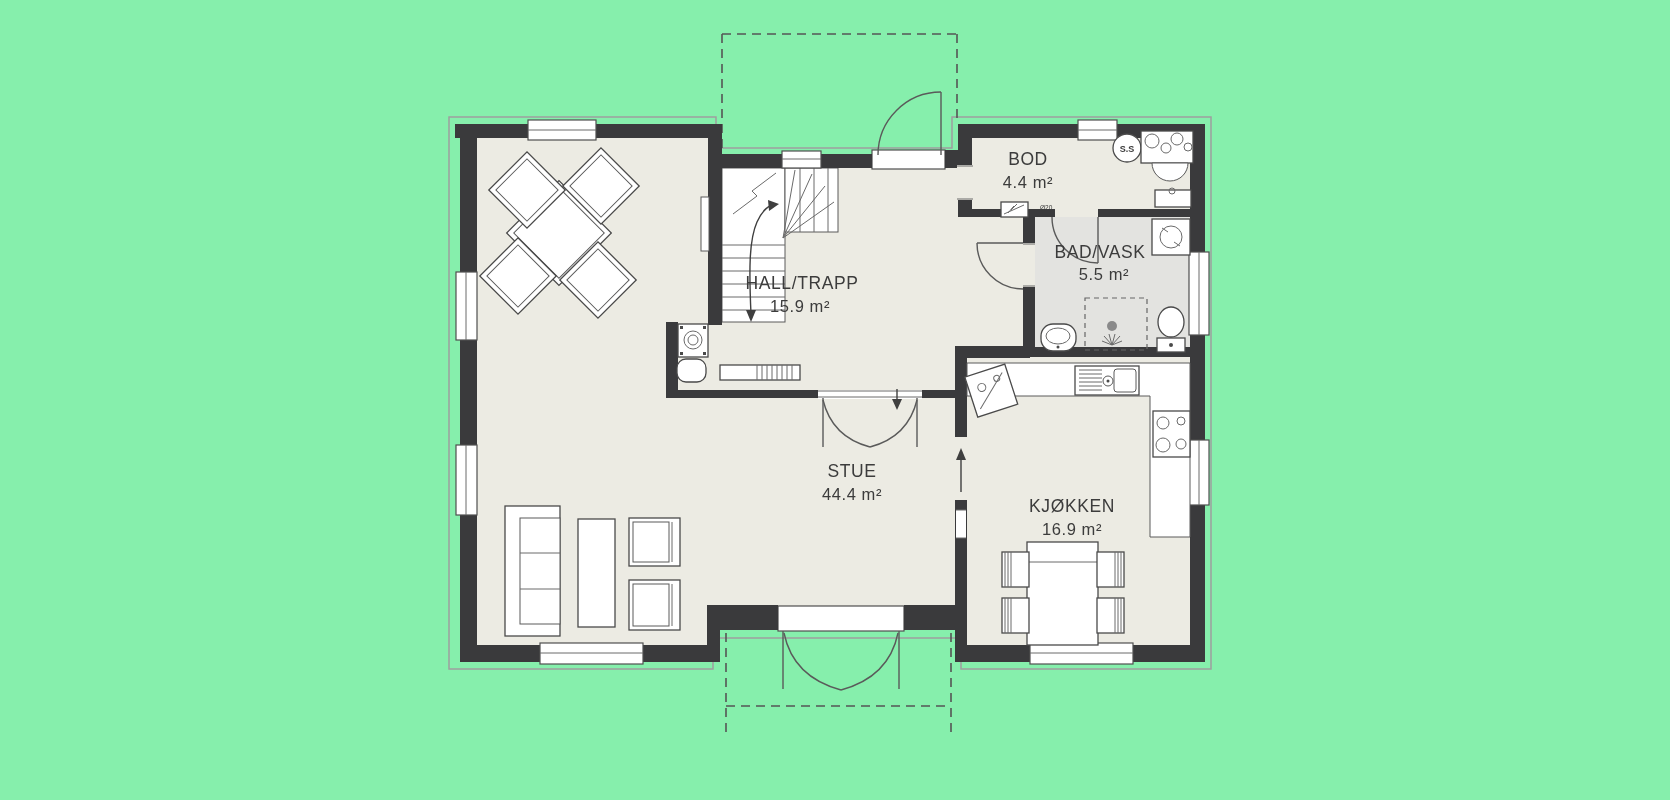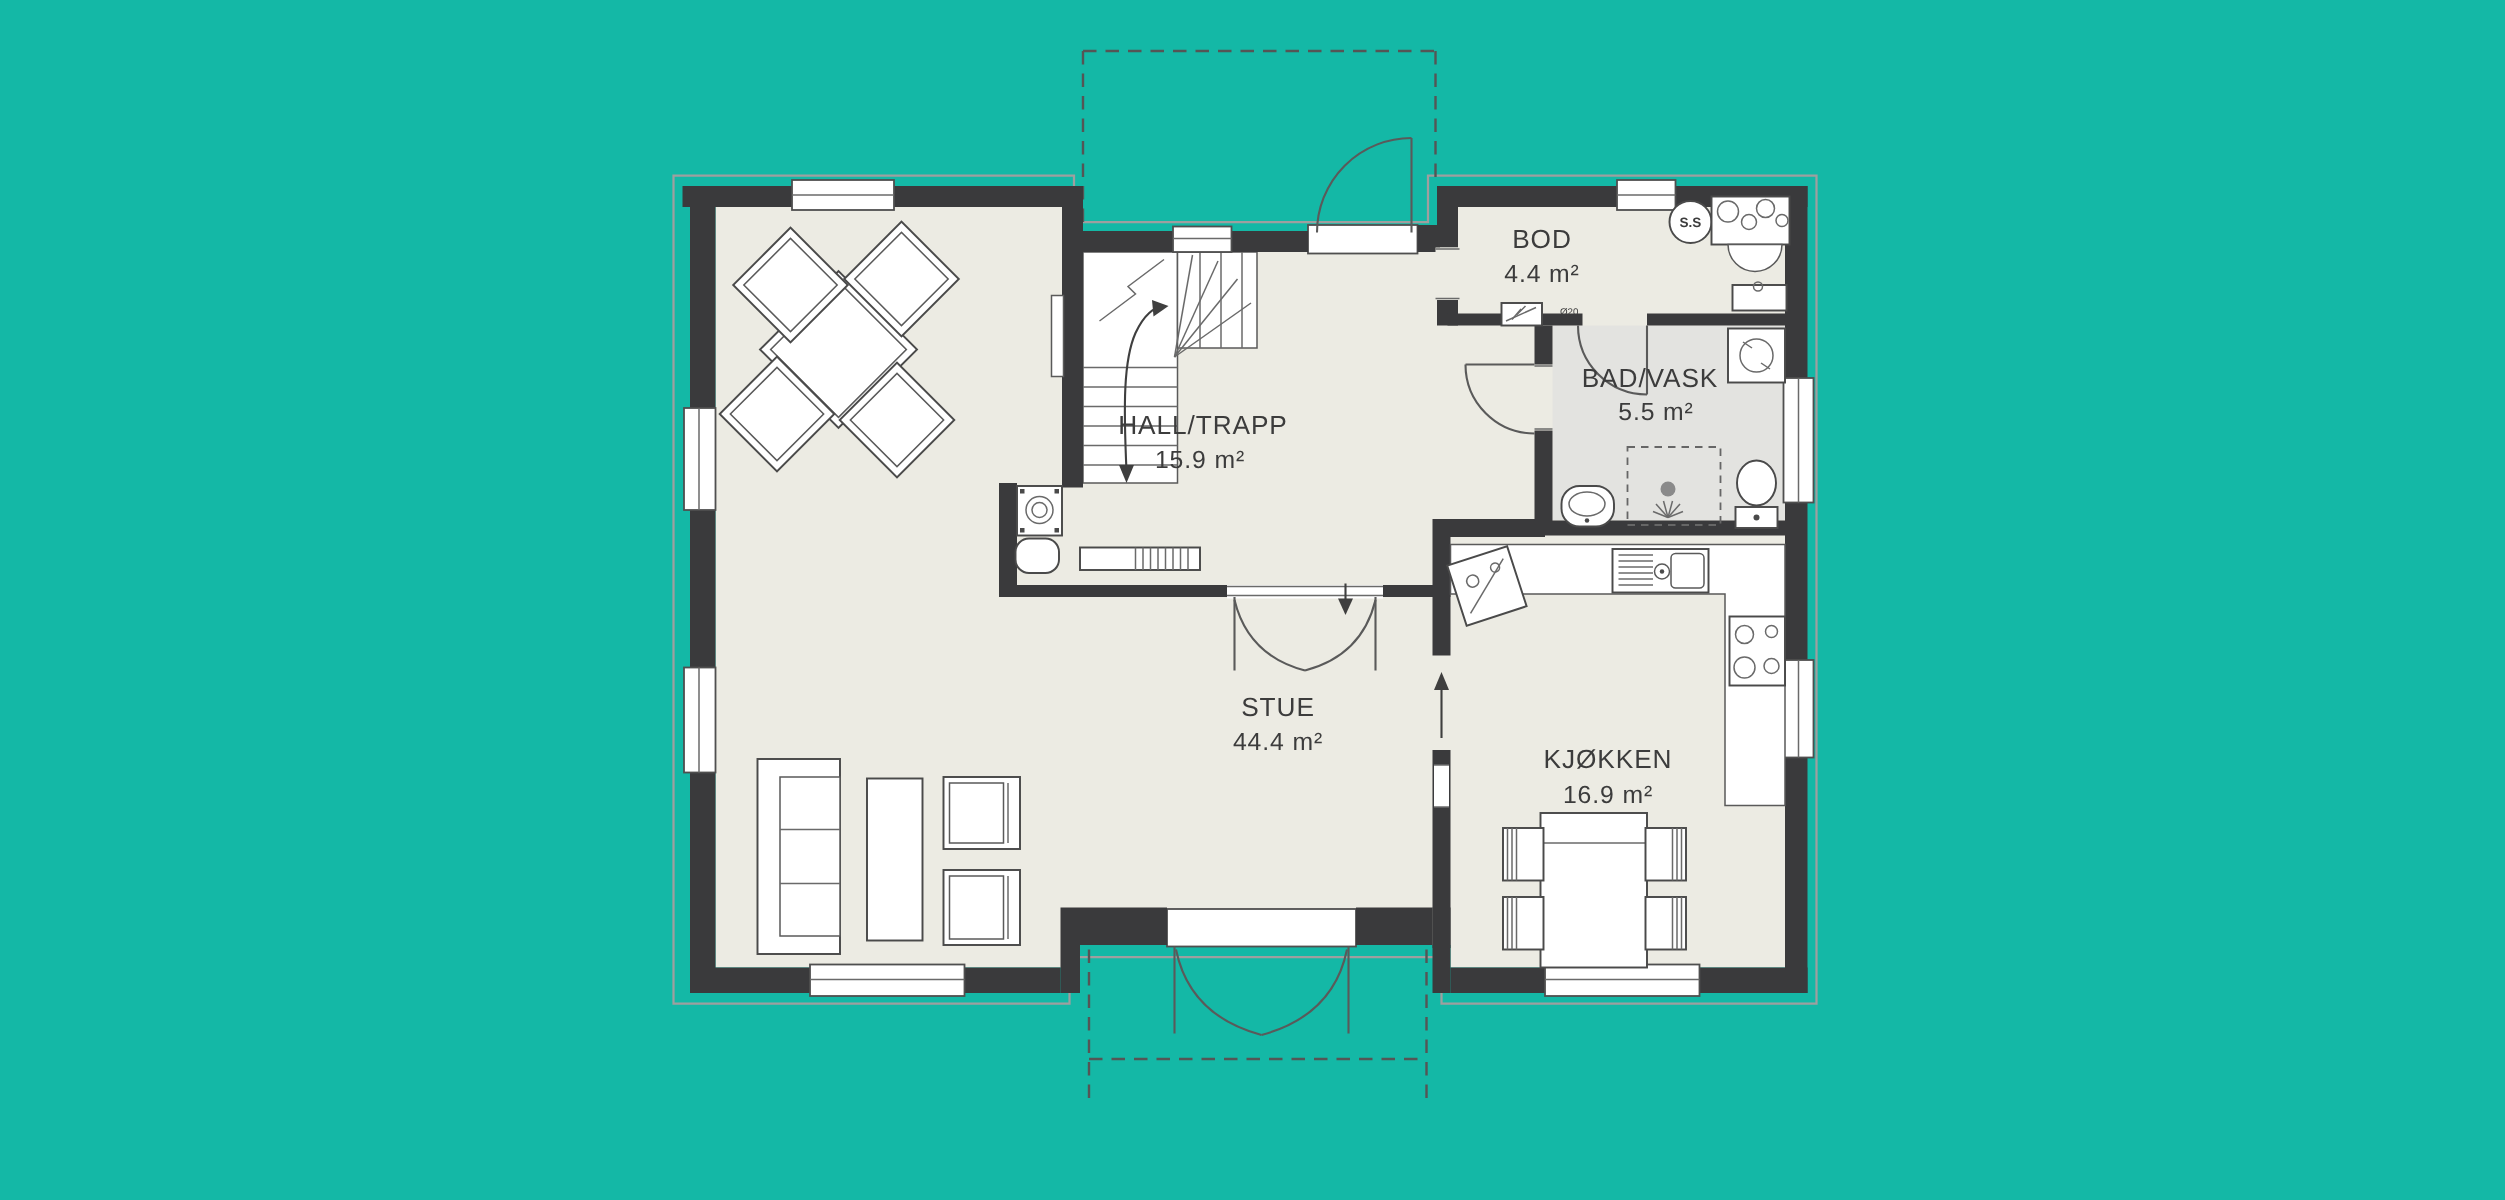--- a/index.html
+++ b/index.html
@@ -1,16 +1,16 @@
 <!DOCTYPE html>
 <html><head>
 <meta charset="utf-8">
 <style>
   html,body{margin:0;padding:0;background:#ffffff;width:1670px;height:800px;overflow:hidden;}
-  #stage{position:relative;width:1670px;height:800px;background:#14b8a6;
+  #stage{position:relative;width:1670px;height:800px;background:#86efac;
          font-family:"Liberation Sans", sans-serif;}
   svg text{fill:#3c3c3c;letter-spacing:0.6px;}
   .room-name{font-size:17.5px;}
   .room-area{font-size:16.5px;}
   .badge-text{font-size:9px;font-weight:bold;letter-spacing:0px;}
   .tiny-text{font-size:6.5px;letter-spacing:0px;}
   .wall{fill:#3a3a3c;}
   .floor-main{fill:#ECEBE3;}
   .floor-bath{fill:#E3E3E0;}
   .fix{fill:#ffffff;stroke:#4a4a4a;stroke-width:1.3;}

